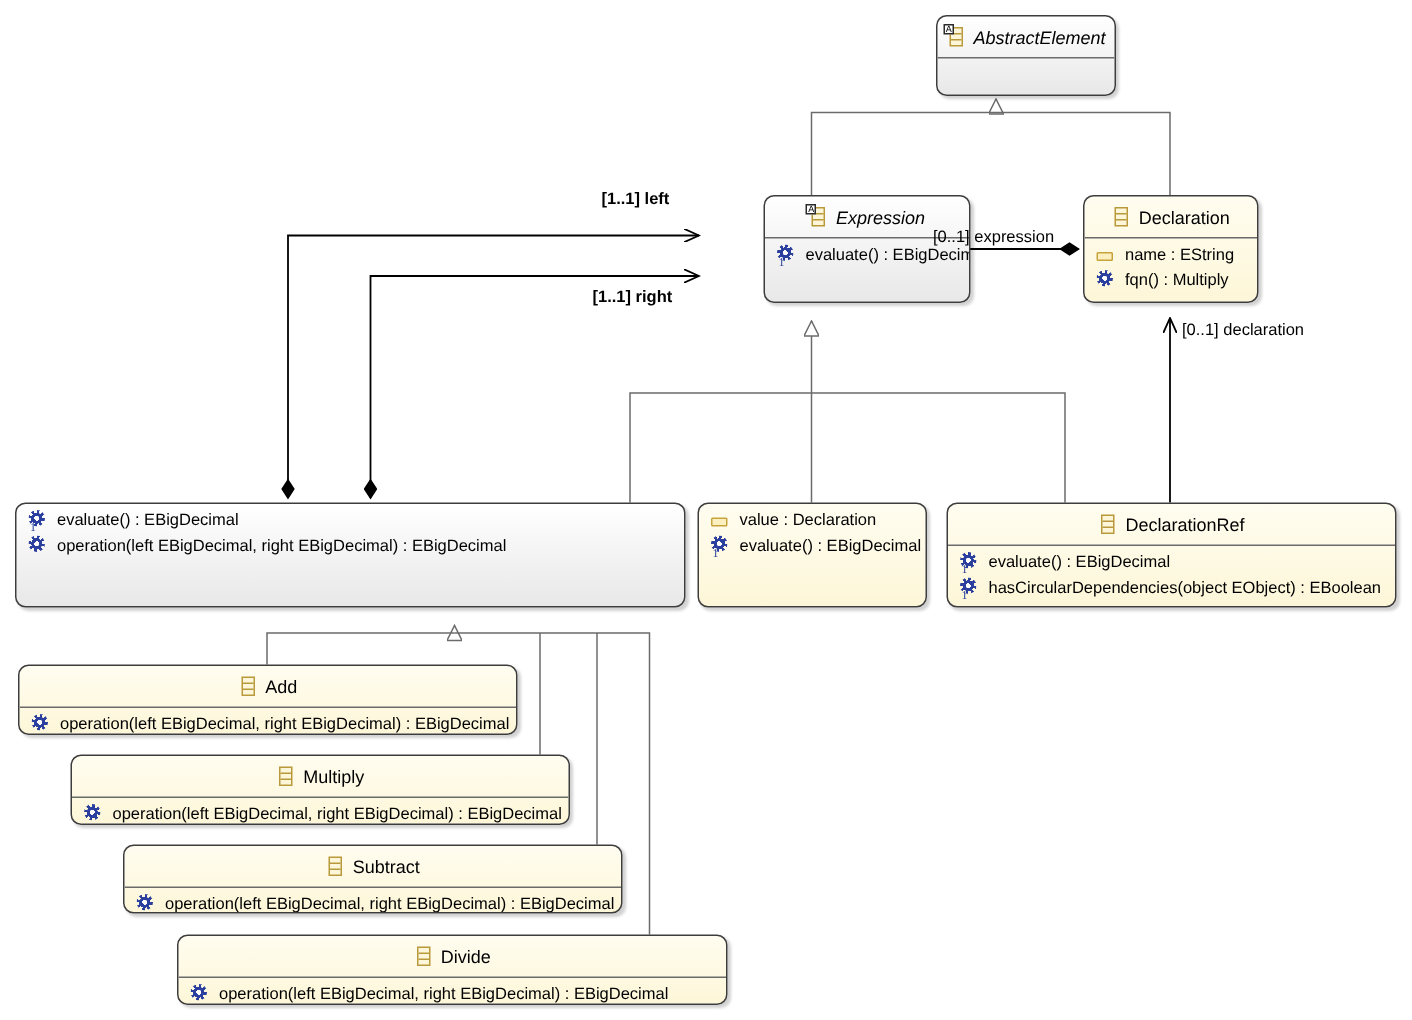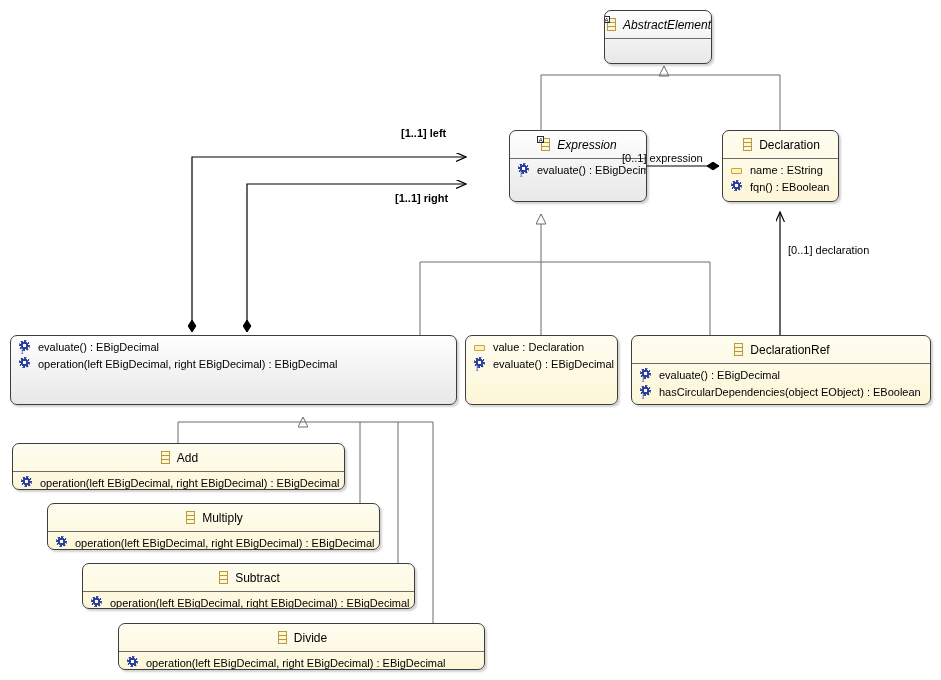--- a/index.html
+++ b/index.html
@@ -217,21 +217,21 @@
 
     <g stroke="#000000" stroke-width="1.2" fill="none">
       <path d="M 719,166 L 616,166" marker-end="url(#open-arrow)" marker-start="url(#comp-diamond)"></path>
     </g>
 
     <g stroke="#000000" stroke-width="1.2" fill="none">
       <path d="M 780,335 L 780,212" marker-end="url(#open-arrow)"></path>
     </g>
   </svg>
 
-  <div class="uml-class abstract" style="left:604px; top:10px; width:108px; height:54px;">
+  <div class="uml-class abstract" style="left:624px; top:10px; width:120px; height:54px;">
     <div class="cls-header italic">
       <span class="icon-eclass">
         <span class="sheet"></span>
           <span class="abadge">A</span>
       </span>
       <span class="cls-title">AbstractElement</span>
     </div>
     <div class="cls-body"></div>
   </div>
 
@@ -265,21 +265,21 @@
       <div class="feature">
         <span class="icon-eattr">
           <span class="rect"></span>
         </span>
         <span>name : EString</span>
       </div>
       <div class="feature">
         <span class="icon-eop no-one">
           <span class="gear"></span>
         </span>
-        <span>fqn() : EBoolean</span>
+        <span>fqn() : Multiply</span>
       </div>
     </div>
   </div>
 
   <div class="uml-class abstract" style="left:10px; top:335px; width:447px; height:70px;">
     <div class="cls-body">
       <div class="feature">
         <span class="icon-eop">
           <span class="gear"></span>
             <span class="one">1</span>
@@ -402,15 +402,15 @@
           <span class="gear"></span>
         </span>
         <span>operation(left EBigDecimal, right EBigDecimal) : EBigDecimal</span>
       </div>
     </div>
   </div>
 
   <div class="edge-label bold" style="left:401px; top:127px;">[1..1] left</div>
   <div class="edge-label bold" style="left:395px; top:192px;">[1..1] right</div>
   <div class="edge-label" style="left:622px; top:152px;">[0..1] expression</div>
-  <div class="edge-label" style="left:788px; top:214px;margin-top:30px;">[0..1] declaration</div>
+  <div class="edge-label" style="left:788px; top:214px;">[0..1] declaration</div>
 
 </div>
 
 </body></html>

